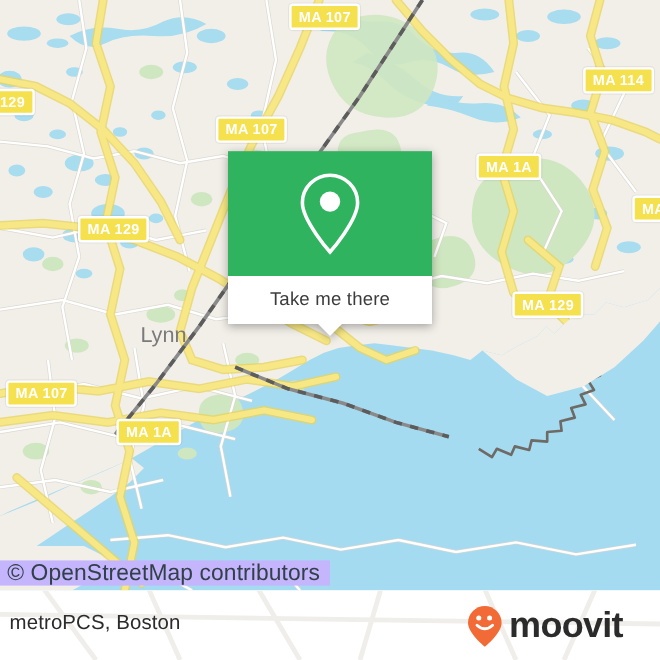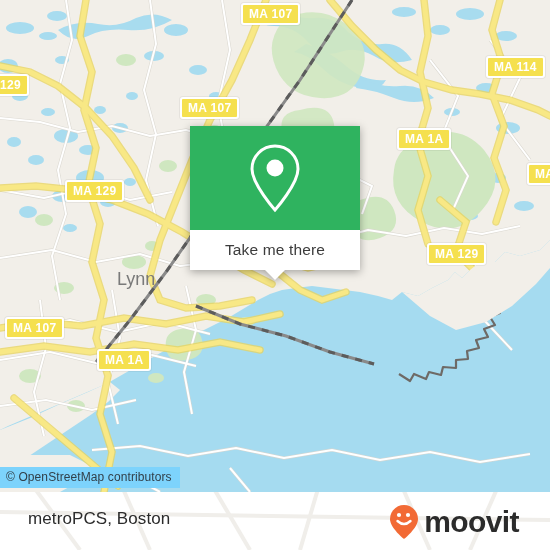--- a/index.html
+++ b/index.html
@@ -6,23 +6,23 @@
   body{width:550px;height:550px;font-family:"Liberation Sans",sans-serif;overflow:hidden;}
   #root{position:relative;width:550px;height:550px;overflow:hidden;background:#fff;}
 
   
   #map{position:absolute;left:0;top:0;width:550px;height:492px;overflow:hidden;background:#a5dbf0;}
   #mapsvg{position:absolute;left:0;top:0;}
 
   
   .attrib{
     position:absolute;left:0;top:467px;
-    background:#7dd3fc;
+    background:#c4b5fd;
     color:#32404a;
-    font-size:12px;
+    font-size:19px;
     line-height:21px;
     height:21px;
     padding:0 8px 0 6px;
     white-space:nowrap;
     letter-spacing:0.1px;
   }
 
   
   .popup{
     position:absolute;left:190px;top:126px;width:170px;
@@ -49,21 +49,21 @@
     position:absolute;left:50%;margin-left:-11px;bottom:-10px;
     width:0;height:0;
     border-left:11px solid transparent;
     border-right:11px solid transparent;
     border-top:11px solid #fff;
   }
 
   
   #footer{position:absolute;left:0;top:492px;width:550px;height:58px;background:#ffffff;overflow:hidden;}
   .footer-title{
-    position:absolute;left:28px;top:17px;
+    position:absolute;left:8px;top:17px;
     font-size:17px;color:#2b2b2b;letter-spacing:0.1px;
   }
   .brand{position:absolute;right:31px;top:12px;display:flex;align-items:center;gap:5px;}
   .brand-word{
     font-size:30px;color:#2b2b2b;font-weight:bold;letter-spacing:-0.6px;line-height:30px;
   }
 </style>
 </head>
 <body>
 

